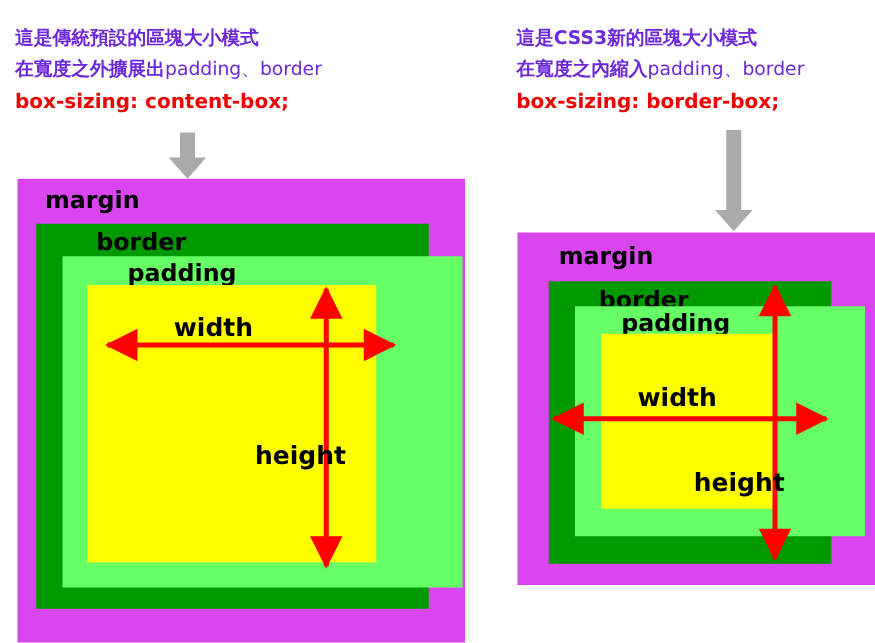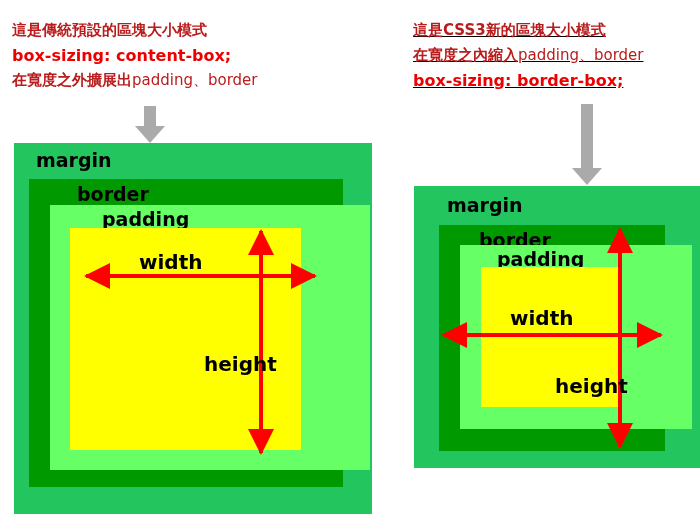--- a/index.html
+++ b/index.html
@@ -10,40 +10,40 @@
     overflow:hidden;
     position:relative;
   }
   .stage{position:absolute;left:0;top:0;width:700px;height:514px;}
 
   
   .caption{position:absolute;}
   .cap-line{
     white-space:nowrap;
     line-height:25px;
-    color:#b91c1c;
+    color:#6d28d9;
   }
   .cap-line.normal{font-size:15px;font-weight:bold;}
   .cap-line.code{font-size:16px;font-weight:bold;color:#ee0000;letter-spacing:0px;}
   .cap-line .light{font-weight:normal;font-size:15px;}
 
   
   .gray-arrow{position:absolute;}
   .gray-arrow .shaft{
     position:absolute;left:9px;top:0;width:12px;height:22px;background:#aaaaaa;
   }
   .gray-arrow .head{
     position:absolute;left:0;top:20px;width:0;height:0;
     border-left:15px solid transparent;
     border-right:15px solid transparent;
     border-top:17px solid #aaaaaa;
   }
 
   
-  .margin-box{position:absolute;background:#22c55e;text-decoration:underline;}
+  .margin-box{position:absolute;background:#d946ef;text-decoration:underline;}
   .border-box{position:absolute;background:#009900;text-align:right;}
   .padding-box{position:absolute;background:#66ff66;padding-left:48px;}
   .content-box{position:absolute;background:#ffff00;}
 
   .lbl{
     position:absolute;
     font-size:19px;
     font-weight:bold;
     color:#000000;
     white-space:nowrap;
@@ -84,22 +84,22 @@
     font-size:20px;font-weight:bold;color:#000000;white-space:nowrap;line-height:24px;
   }
 </style>
 </head>
 <body>
 
 <div class="stage">
 
   <div class="caption" style="left:12px;top:18px;">
     <div class="cap-line normal">這是傳統預設的區塊大小模式</div>
+    <div class="cap-line normal"><span>在寬度之外擴展出</span><span class="light">padding、border</span></div>
     <div class="cap-line code">box-sizing: content-box;</div>
-    <div class="cap-line normal"><span>在寬度之外擴展出</span><span class="light">padding、border</span></div>
   </div>
 
   <div class="gray-arrow" style="left:135px;top:106px;width:30px;height:37px;">
     <div class="shaft"></div>
     <div class="head"></div>
   </div>
 
   <div class="margin-box" style="left:14px;top:143px;width:358px;height:371px;">
     <div class="lbl" style="left:22px;top:8px;">margin</div>
 
@@ -121,21 +121,21 @@
     <div class="arrow-label" style="left:125px;top:107px;">width</div>
 
     <div class="v-arrow" style="left:245px;top:88px;height:222px;">
       <div class="bar"></div>
       <div class="av-top"></div>
       <div class="av-bottom"></div>
     </div>
     <div class="arrow-label" style="left:190px;top:209px;">height</div>
   </div>
 
-  <div class="caption" style="left:413px;top:18px;text-decoration:underline;">
+  <div class="caption" style="left:413px;top:18px;">
     <div class="cap-line normal">這是CSS3新的區塊大小模式</div>
     <div class="cap-line normal"><span>在寬度之內縮入</span><span class="light">padding、border</span></div>
     <div class="cap-line code">box-sizing: border-box;</div>
   </div>
 
   <div class="gray-arrow" style="left:572px;top:104px;width:30px;height:82px;">
     <div class="shaft" style="height:66px;"></div>
     <div class="head" style="top:64px;"></div>
   </div>
 

